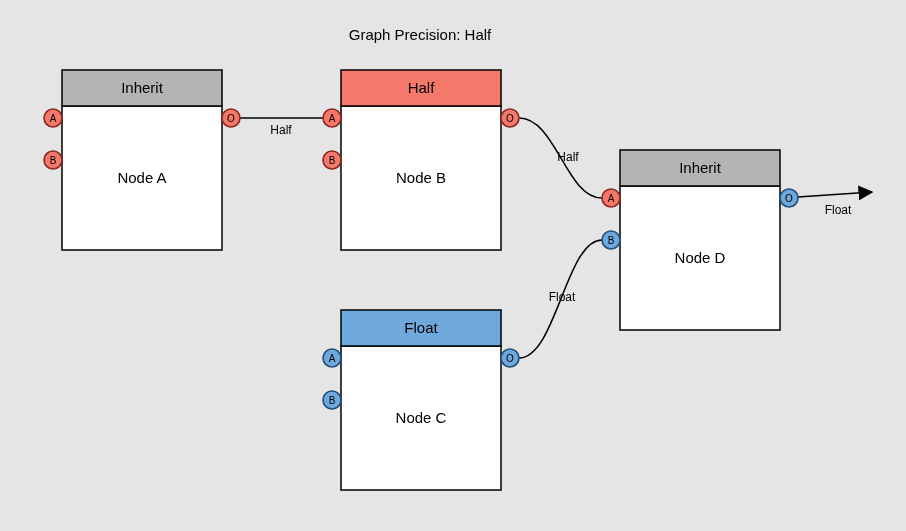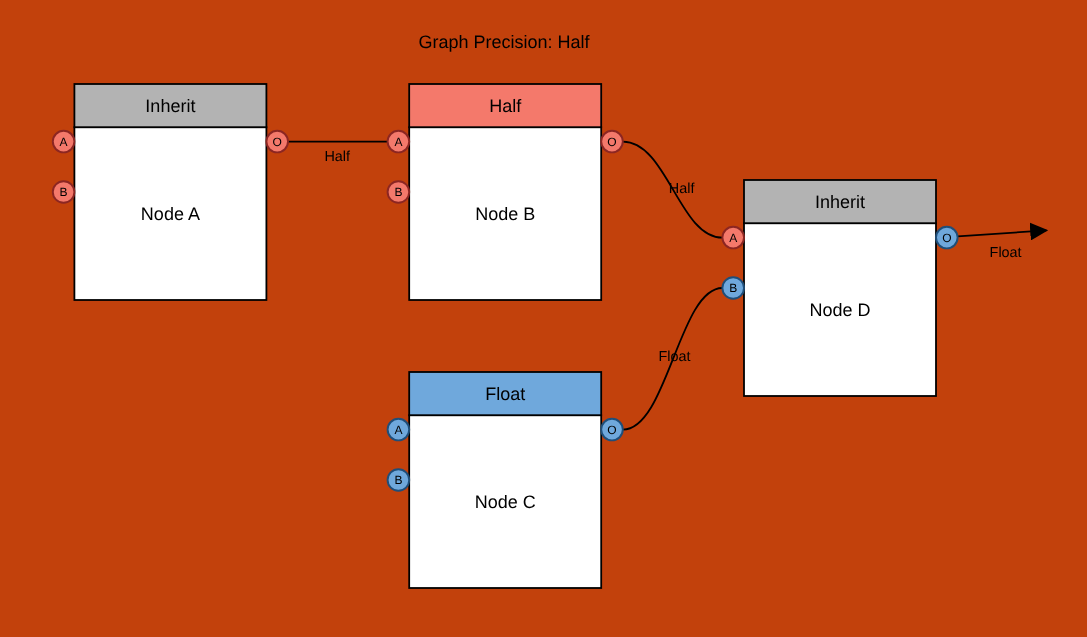--- a/index.html
+++ b/index.html
@@ -5,21 +5,21 @@
   html, body {
     margin: 0;
     padding: 0;
     background: #ffffff;
     font-family: "Liberation Sans", sans-serif;
   }
   .stage {
     position: relative;
     width: 906px;
     height: 531px;
-    background: #c2410c;
+    background: #e5e5e5;
     overflow: hidden;
   }
   svg text {
     font-family: "Liberation Sans", sans-serif;
     fill: #000000;
   }
   .title-text { font-size: 15px; text-anchor: middle; }
   .node-body  { fill: #ffffff; stroke: #000000; stroke-width: 1.5; }
   .node-header{ stroke: #000000; stroke-width: 1.5; }
   .hdr-label  { font-size: 15px; text-anchor: middle; }

